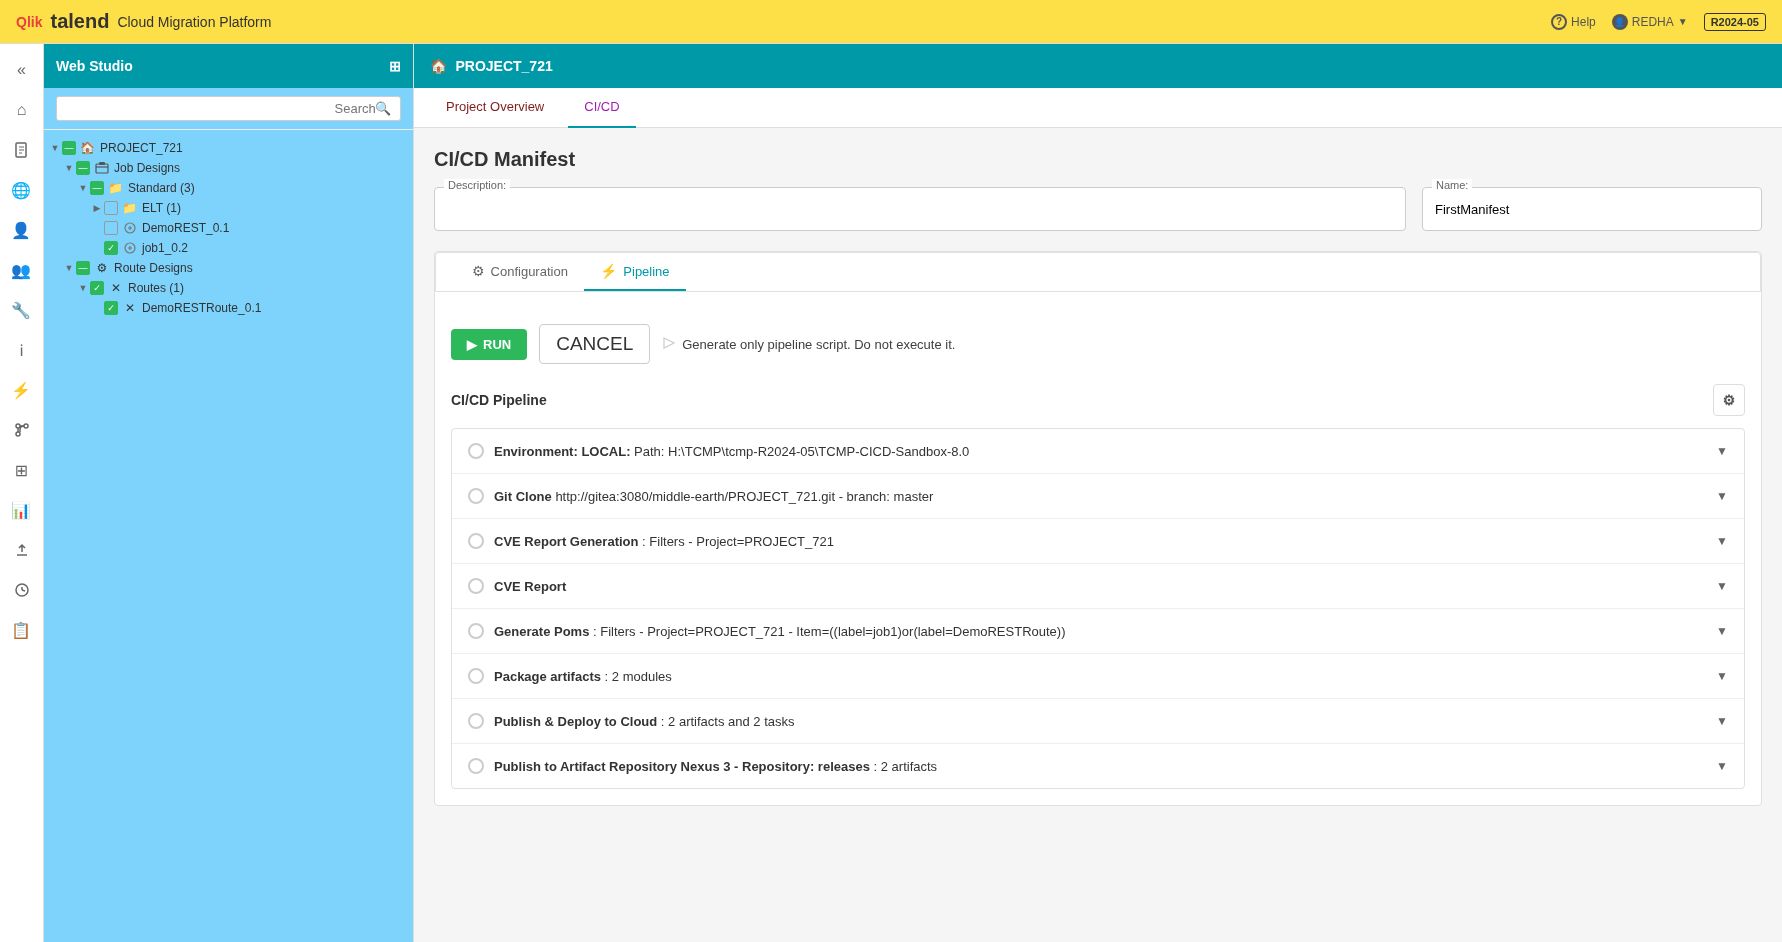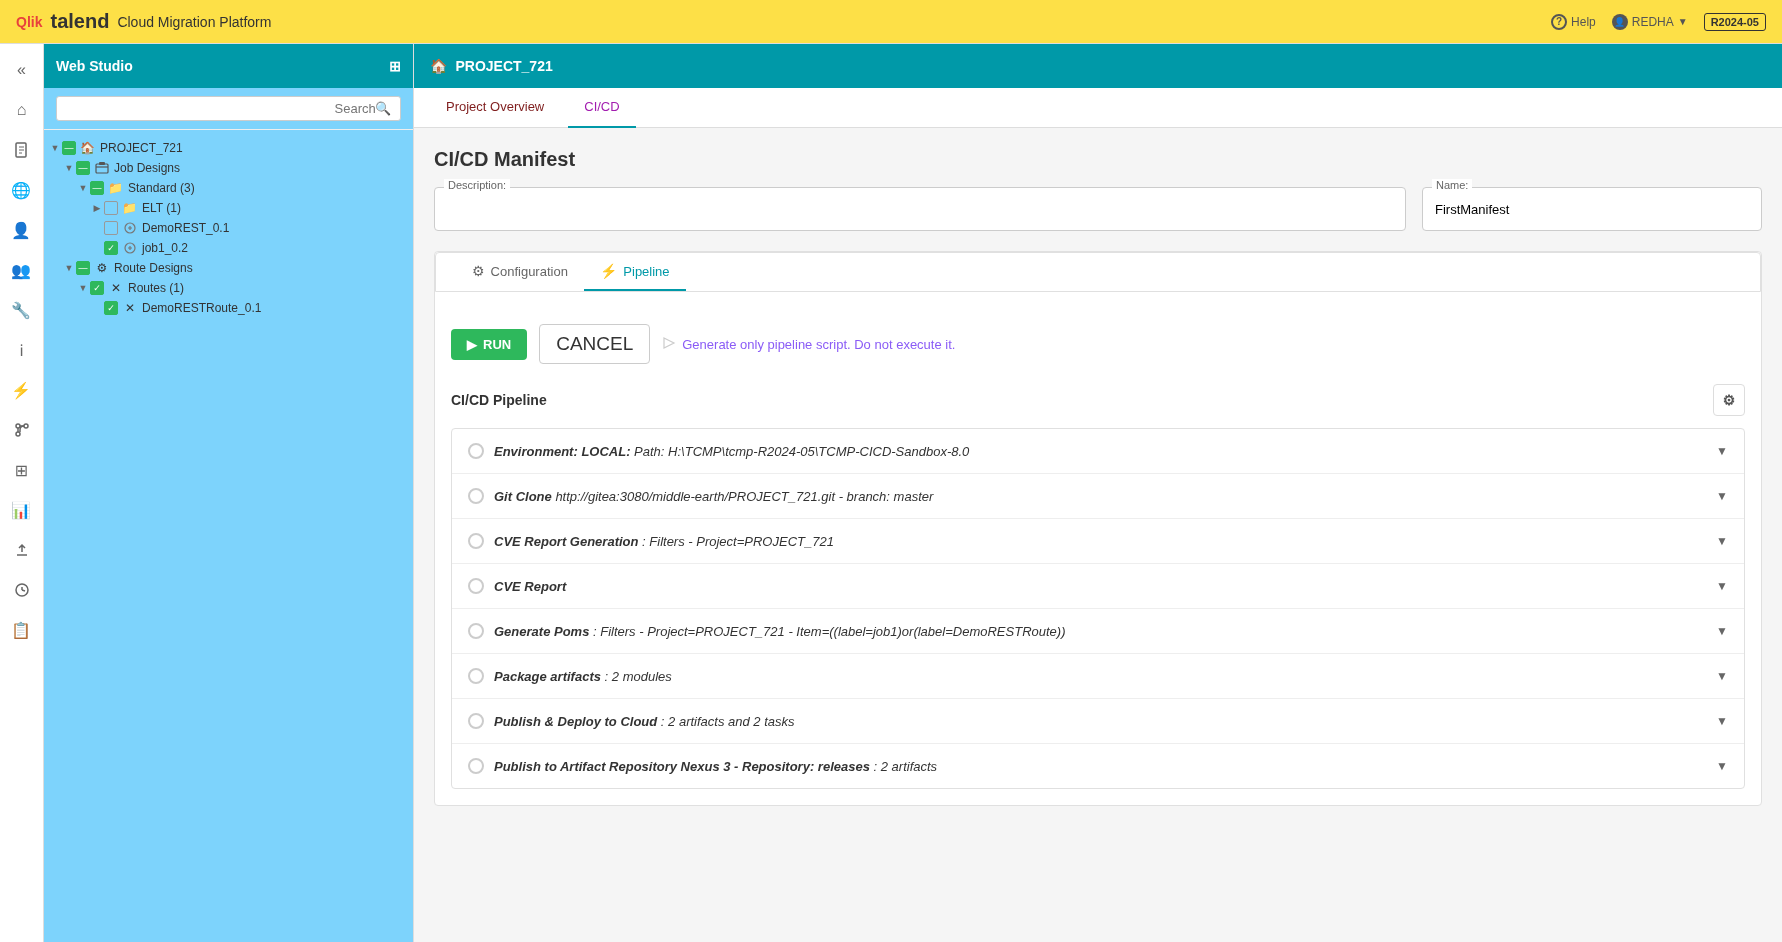--- a/index.html
+++ b/index.html
@@ -132,34 +132,34 @@
     .action-row { display: flex; align-items: center; gap: 12px; margin-bottom: 20px; }
     .run-btn {
       background: #2eb85c; color: #fff; border: none; border-radius: 4px;
       padding: 8px 16px; font-size: 13px; cursor: pointer; display: flex; align-items: center; gap: 6px;
       font-weight: 600;
     }
     .cancel-btn {
       background: #fff; color: #333; border: 1px solid #ccc; border-radius: 4px;
       padding: 8px 16px; font-size: 19px; cursor: pointer;
     }
-    .generate-text { color: #8b5cf6; font-size: 13px; display: flex; align-items: center; gap: 6px; }
+    .generate-text { color: #404040; font-size: 13px; display: flex; align-items: center; gap: 6px; }
 
     
     .pipeline-section-title {
       font-size: 14px; font-weight: 600; color: #333; margin-bottom: 12px;
       display: flex; align-items: center; justify-content: space-between;
     }
     .gear-btn {
       width: 32px; height: 32px; border: 1px solid #ddd; border-radius: 4px; background: #fff;
       display: flex; align-items: center; justify-content: center; cursor: pointer; color: #555;
     }
 
     
-    .pipeline-list { display: flex; flex-direction: column; gap: 0; border: 1px solid #e0e0e0; border-radius: 4px; background: #fff; font-style: italic; }
+    .pipeline-list { display: flex; flex-direction: column; gap: 0; border: 1px solid #e0e0e0; border-radius: 4px; background: #fff; }
     .pipeline-item {
       display: flex; align-items: center; justify-content: space-between;
       padding: 14px 16px; border-bottom: 1px solid #eee; cursor: pointer;
     }
     .pipeline-item:last-child { border-bottom: none; }
     .pipeline-item-left { display: flex; align-items: center; gap: 10px; }
     .pipeline-radio {
       width: 16px; height: 16px; border-radius: 50%; border: 2px solid #ccc;
       flex-shrink: 0; display: inline-block;
     }

